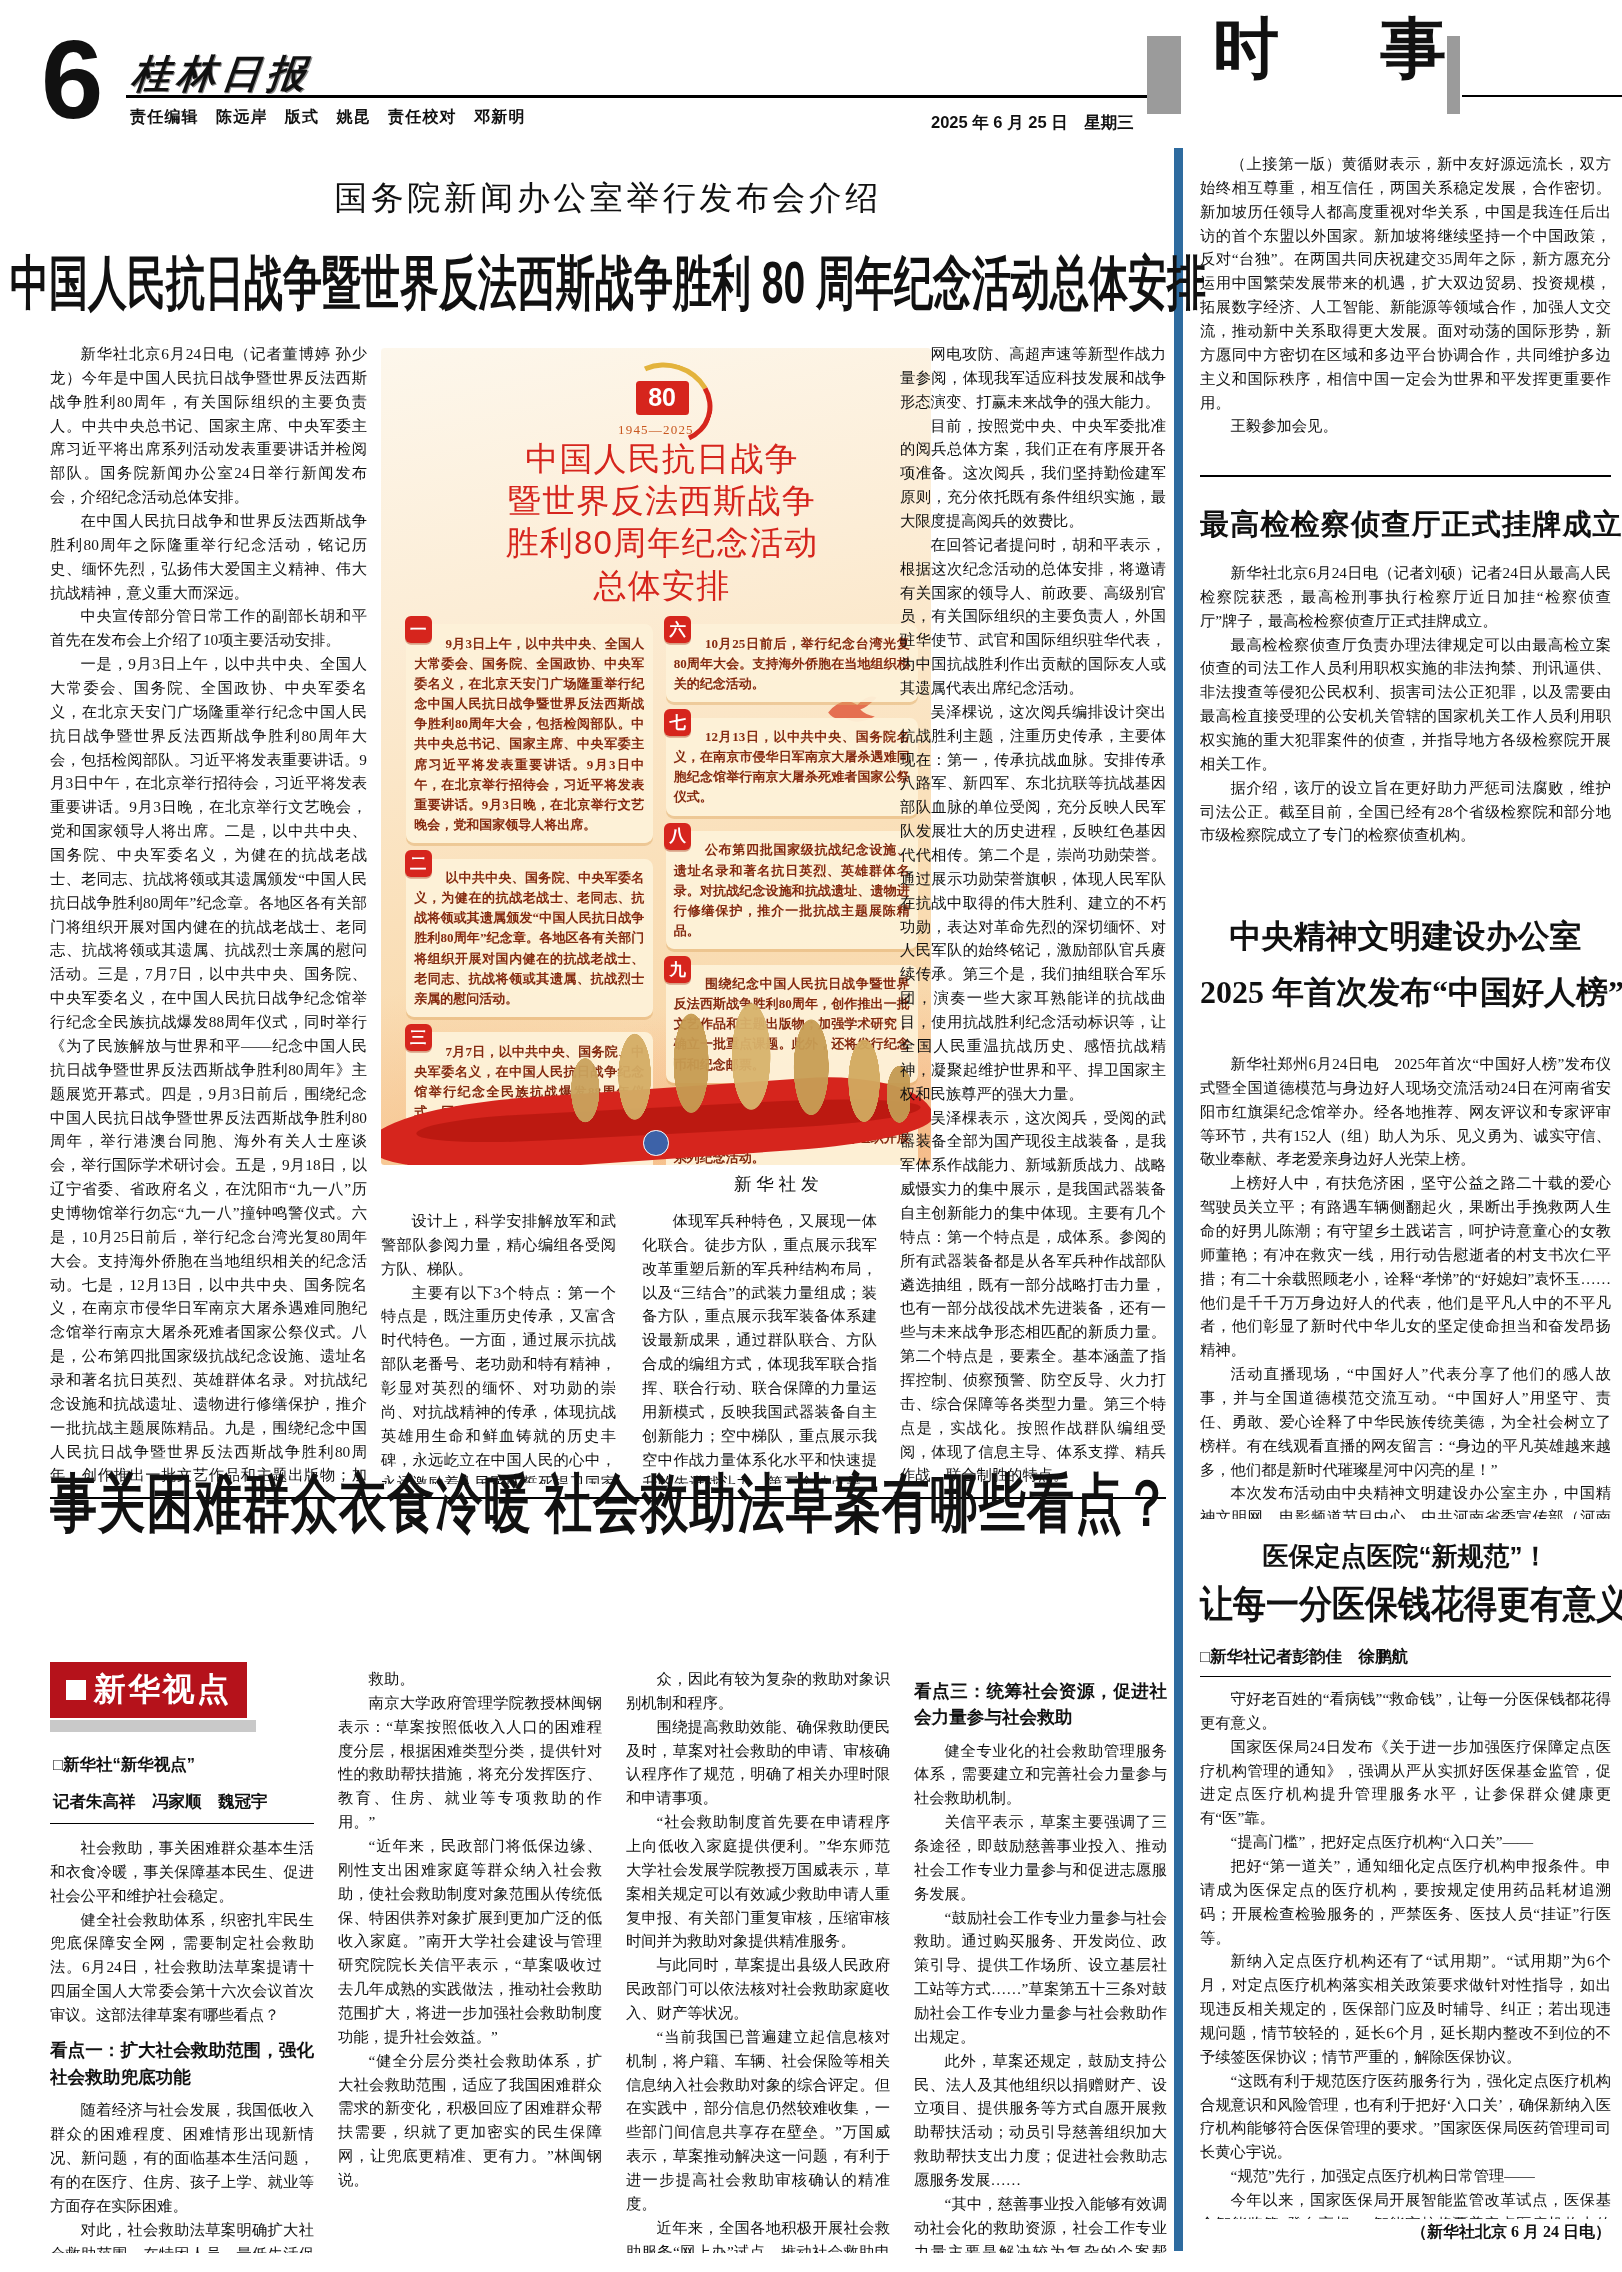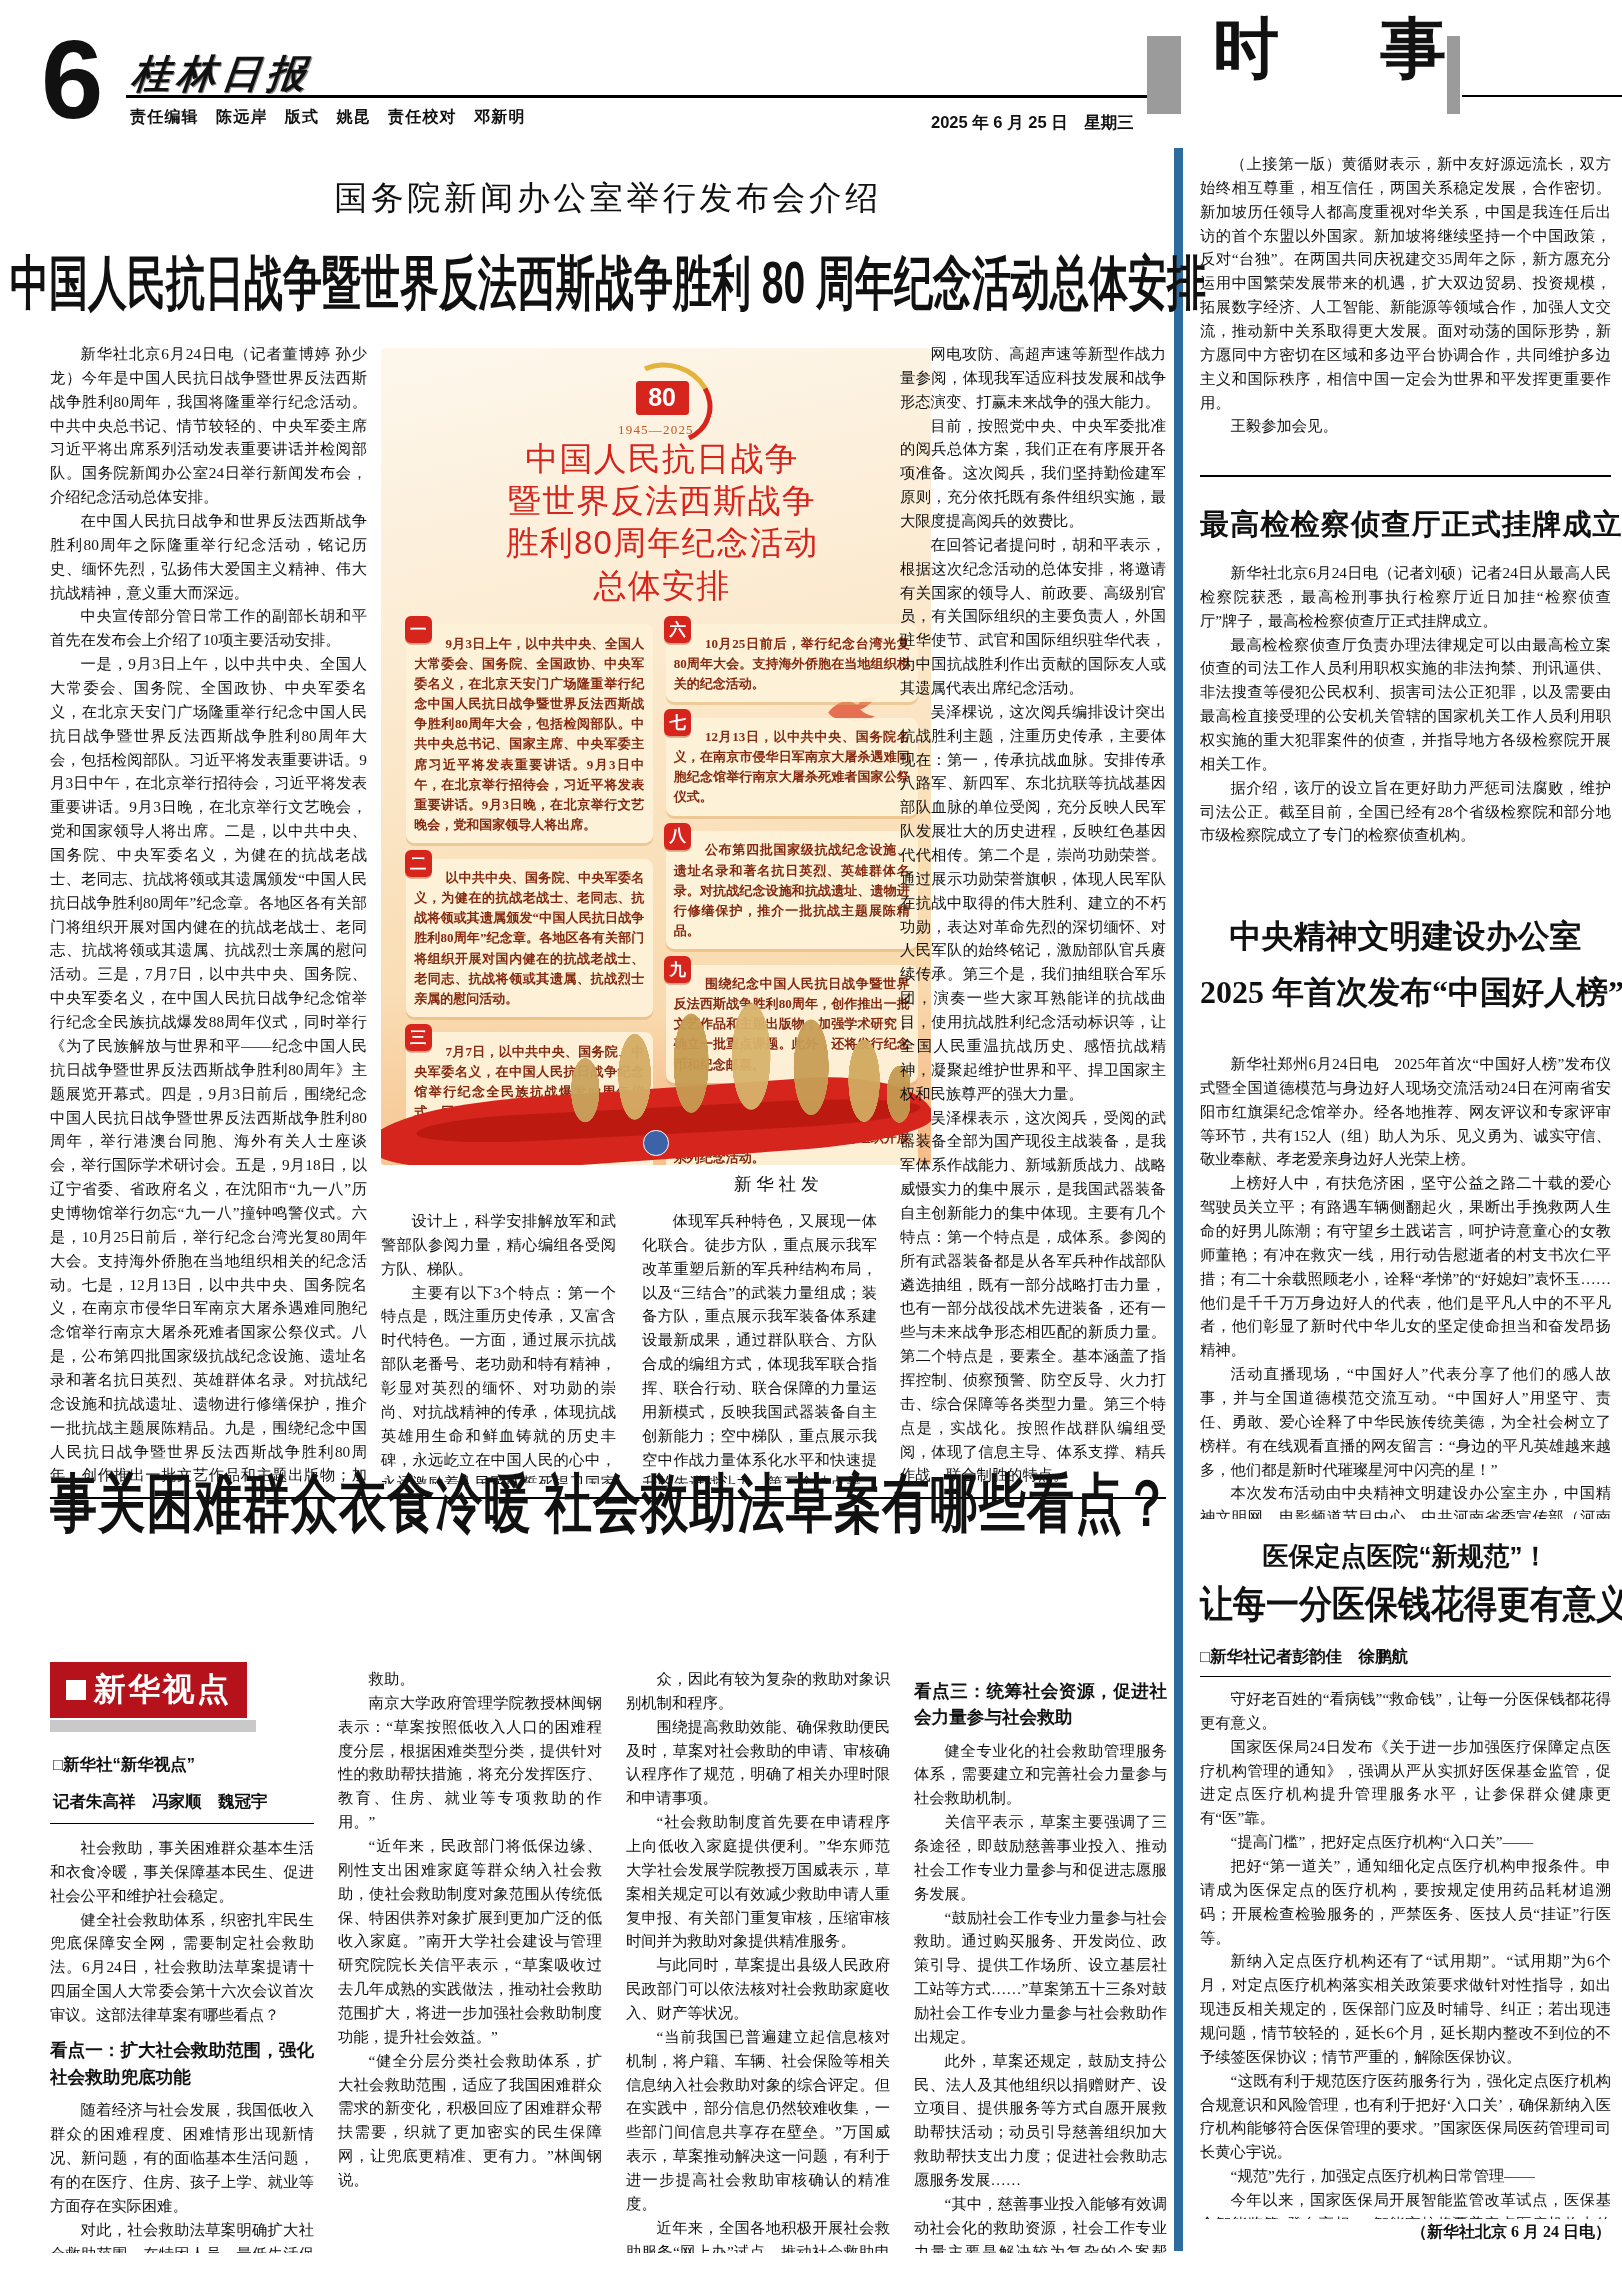--- a/index.html
+++ b/index.html
@@ -101,21 +101,21 @@
   <div class="abs hrule" style="left:1462px;top:95px;width:160px;height:2.4px;"></div>
 
   <div class="abs vdivider" style="left:1174px;top:148px;width:9.4px;height:2103px;"></div>
 
   <div class="abs kicker" style="left:50px;top:176px;width:1116px;text-align:center;">国务院新闻办公室举行发布会介绍</div>
   <div class="abs" style="left:50px;top:234px;width:1116px;height:97px;display:flex;align-items:center;justify-content:center;">
     <span class="headline-xl">中国人民抗日战争暨世界反法西斯战争胜利 80 周年纪念活动总体安排</span>
   </div>
 
   <div class="abs body-col" style="left:50px;top:342px;width:317px;height:1143px;">
-      <p class="para">新华社北京6月24日电（记者董博婷 孙少龙）今年是中国人民抗日战争暨世界反法西斯战争胜利80周年，我国将隆重举行纪念活动。中共中央总书记、情节较轻的、中央军委主席习近平将出席系列活动发表重要讲话并检阅部队。国务院新闻办公室24日举行新闻发布会，介绍纪念活动总体安排。</p>
+      <p class="para">新华社北京6月24日电（记者董博婷 孙少龙）今年是中国人民抗日战争暨世界反法西斯战争胜利80周年，有关国际组织的主要负责人。中共中央总书记、国家主席、中央军委主席习近平将出席系列活动发表重要讲话并检阅部队。国务院新闻办公室24日举行新闻发布会，介绍纪念活动总体安排。</p>
       <p class="para">在中国人民抗日战争和世界反法西斯战争胜利80周年之际隆重举行纪念活动，铭记历史、缅怀先烈，弘扬伟大爱国主义精神、伟大抗战精神，意义重大而深远。</p>
       <p class="para">中央宣传部分管日常工作的副部长胡和平首先在发布会上介绍了10项主要活动安排。</p>
       <p class="para">一是，9月3日上午，以中共中央、全国人大常委会、国务院、全国政协、中央军委名义，在北京天安门广场隆重举行纪念中国人民抗日战争暨世界反法西斯战争胜利80周年大会，包括检阅部队。习近平将发表重要讲话。9月3日中午，在北京举行招待会，习近平将发表重要讲话。9月3日晚，在北京举行文艺晚会，党和国家领导人将出席。二是，以中共中央、国务院、中央军委名义，为健在的抗战老战士、老同志、抗战将领或其遗属颁发“中国人民抗日战争胜利80周年”纪念章。各地区各有关部门将组织开展对国内健在的抗战老战士、老同志、抗战将领或其遗属、抗战烈士亲属的慰问活动。三是，7月7日，以中共中央、国务院、中央军委名义，在中国人民抗日战争纪念馆举行纪念全民族抗战爆发88周年仪式，同时举行《为了民族解放与世界和平——纪念中国人民抗日战争暨世界反法西斯战争胜利80周年》主题展览开幕式。四是，9月3日前后，围绕纪念中国人民抗日战争暨世界反法西斯战争胜利80周年，举行港澳台同胞、海外有关人士座谈会，举行国际学术研讨会。五是，9月18日，以辽宁省委、省政府名义，在沈阳市“九一八”历史博物馆举行勿忘“九一八”撞钟鸣警仪式。六是，10月25日前后，举行纪念台湾光复80周年大会。支持海外侨胞在当地组织相关的纪念活动。七是，12月13日，以中共中央、国务院名义，在南京市侵华日军南京大屠杀遇难同胞纪念馆举行南京大屠杀死难者国家公祭仪式。八是，公布第四批国家级抗战纪念设施、遗址名录和著名抗日英烈、英雄群体名录。对抗战纪念设施和抗战遗址、遗物进行修缮保护，推介一批抗战主题展陈精品。九是，围绕纪念中国人民抗日战争暨世界反法西斯战争胜利80周年，创作推出一批文艺作品和主题出版物；加强学术研究，确立一批重点课题。此外，还将发行纪念币和纪念邮票。十是，各地区各部门结合实际组织开展群众性纪念活动。香港、澳门也将组织开展系列纪念活动。</p>
     </div>
 
   <div class="abs poster" style="left:381px;top:348px;width:538px;height:817px;padding-left:12px;">
     <div class="logo80">
       <div class="logo-arc"></div>
       <div class="logo-wall"></div>
       <div class="logo-80">80</div>

